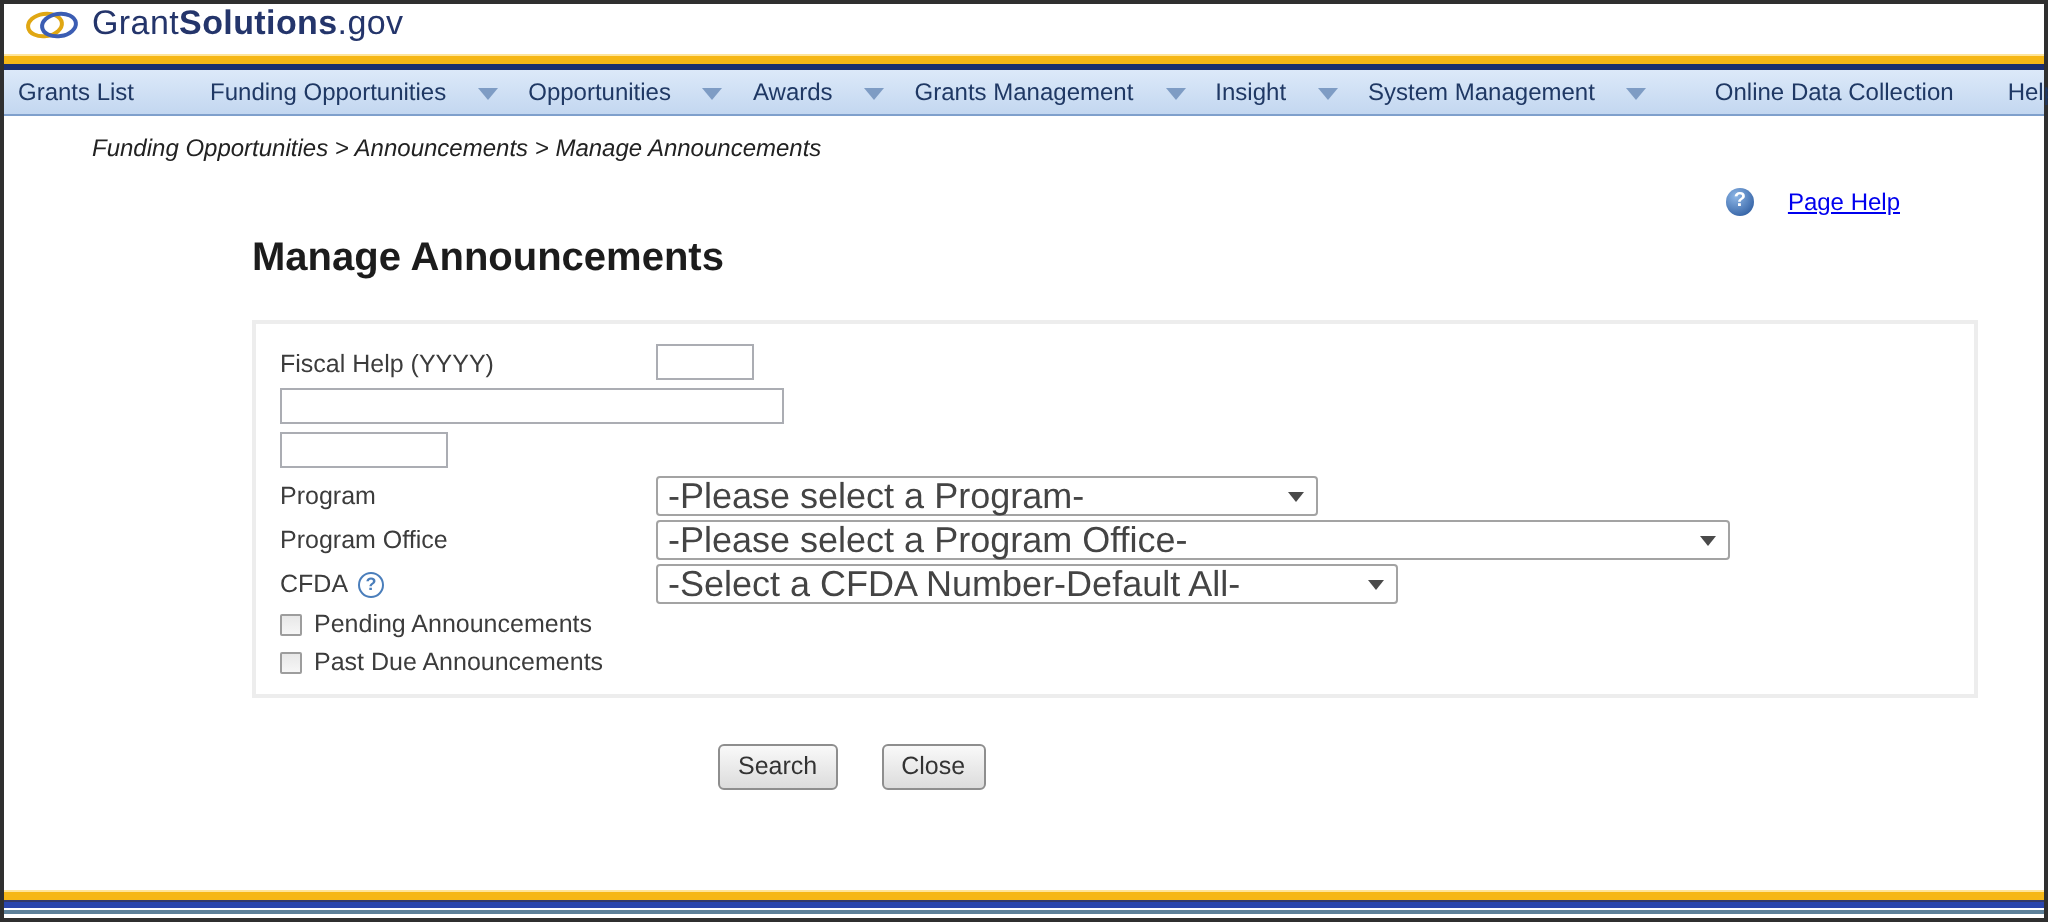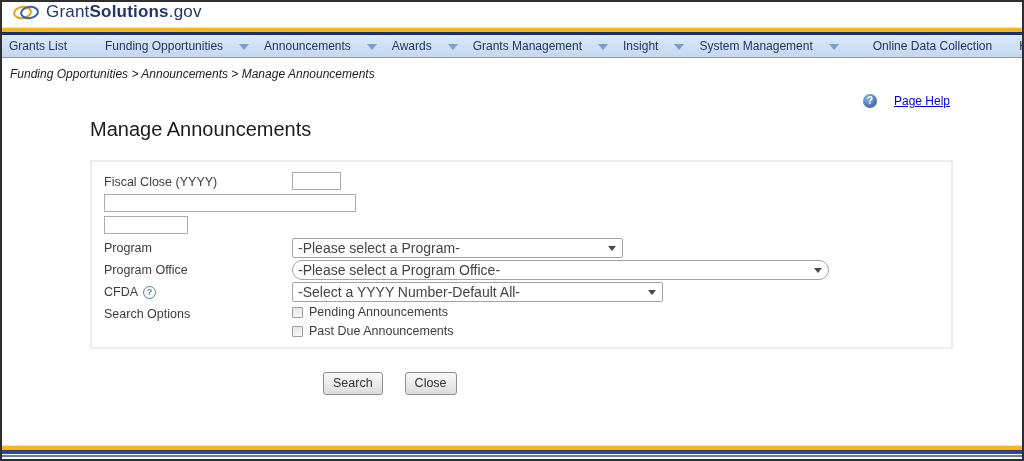--- a/index.html
+++ b/index.html
@@ -23,52 +23,52 @@
             background:linear-gradient(#dce9f9, #c3d7f0);
             border-bottom:1px solid #7fa0cc; font-size:12px; color:#1f3864; }
   .nav-item { display:flex; align-items:center; gap:16px; margin-right:15px; cursor:default; white-space:nowrap;justify-content:center; }
   .nav-item:first-child { margin-left:7px; margin-right:38px; }
   .nav-item.sp-odc { margin-left:19px; }
   .nav-item.sp-help { margin-left:12px; }
   .nav-arrow { width:0; height:0; border-left:5px solid transparent; border-right:5px solid transparent;
                border-top:6px solid #7e9cc4; margin-top:1px; }
 
   
-  .content { flex:1 1 auto; position:relative; }
+  .content { flex:1 1 auto; position:relative;margin-left:36px; }
   .breadcrumb { font-size:12px; font-style:italic; color:#222; padding:9px 0 0 8px; }
   .pagehelp-row { display:flex; justify-content:flex-end; padding-right:72px; margin-top:13px; }
   .pagehelp { display:flex; align-items:flex-start; gap:1px; font-size:12px; text-decoration:none; }
   .pagehelp-icon { width:14px; height:14px; border-radius:50%;
                    background:radial-gradient(circle at 35% 30%, #8db6e6, #1f4f96);
                    color:#fff; font-size:10px; font-weight:bold; line-height:14px; text-align:center;
                    display:inline-block; }
   .pagehelp-text { color:#0000ee; text-decoration:underline;padding-left:16px; }
 
-  .page-title { margin:10px 0 0 88px; font-size:20px; font-weight:normal; color:#1c1c1c; }
+  .page-title { margin:10px 0 0 88px; font-size:20px; font-weight:bold; color:#1c1c1c; }
 
   .form-box { margin:19px 0 0 88px; width:863px; border:2px solid #ededed; background:#fff;
               padding:10px 0 8px 12px; }
   .frow { display:flex; align-items:flex-start; min-height:22px; }
   .flabel { width:188px; flex:0 0 auto; font-size:12.5px; color:#3c3c3c; padding-top:3px;
             display:flex; align-items:center; gap:5px; }
   .fctrl { display:flex; flex-direction:column; gap:3px; }
 
   input[type="text"] { height:18px; border:1px solid #abadb3; font-size:12px; padding:0 3px;
                        font-family:"Liberation Sans", sans-serif; }
   .w-fiscal { width:49px; }
   .w-title  { width:252px; }
   .w-fr     { width:84px; }
 
   .fake-select { height:20px; border:1px solid #a3a3a3; border-radius:2px; background:#fff;
                  display:flex; align-items:center; justify-content:space-between;
-                 font-size:14px; color:#444; padding:0 6px 0 5px; cursor:default; }
+                 font-size:18px; color:#444; padding:0 6px 0 5px; cursor:default; }
   .sel-arrow { width:0; height:0; border-left:4px solid transparent; border-right:4px solid transparent;
                border-top:5px solid #4a4a4a; }
   .w-program { width:331px; }
-  .w-office  { width:537px;border-radius:10px; }
+  .w-office  { width:537px; }
   .w-grant   { width:331px; }
   .w-cfda    { width:371px; }
 
   .help-q { width:13px; height:13px; border-radius:50%; border:1.5px solid #4a7ebb; color:#4a7ebb;
             font-size:9px; font-weight:bold; line-height:10px; text-align:center; display:inline-block;
             background:#fff; }
 
   .chk-line { display:flex; align-items:center; gap:6px; font-size:12.5px; color:#3c3c3c; height:16px; }
   .chk { appearance:none; -webkit-appearance:none; width:11px; height:11px; margin:0;
          border:1px solid #9d9d9d; background:linear-gradient(#e8e8e8, #f6f6f6);
@@ -107,21 +107,21 @@
 
   <div class="navbar">
     <div class="nav-item">
       <span>Grants List</span>
     </div>
     <div class="nav-item">
       <span>Funding Opportunities</span>
       <span class="nav-arrow"></span>
     </div>
     <div class="nav-item">
-      <span>Announcements</span>
+      <span>Opportunities</span>
       <span class="nav-arrow"></span>
     </div>
     <div class="nav-item">
       <span>Awards</span>
       <span class="nav-arrow"></span>
     </div>
     <div class="nav-item">
       <span>Grants Management</span>
       <span class="nav-arrow"></span>
     </div>
@@ -150,21 +150,21 @@
         <span class="pagehelp-icon">?</span>
         <span class="pagehelp-text">Page Help</span>
       </a>
     </div>
 
     <div class="page-title">Manage Announcements</div>
 
     <div class="form-box">
 
       <div class="frow">
-        <div class="flabel">Fiscal Close (YYYY)</div>
+        <div class="flabel">Fiscal Help (YYYY)</div>
         <div class="fctrl">
           <input type="text" class="w-fiscal" value="" style="">
         </div>
       </div>
 
       <div class="frow">
         <div class="fctrl">
           <input type="text" class="w-title" value="" style="">
         </div>
       </div>
@@ -196,28 +196,27 @@
       </div>
 
 
       <div class="frow">
         <div class="flabel">
           <span>CFDA</span>
           <span class="help-q">?</span>
         </div>
         <div class="fctrl">
           <div class="fake-select w-cfda">
-            <span>-Select a YYYY Number-Default All-</span>
+            <span>-Select a CFDA Number-Default All-</span>
             <span class="sel-arrow"></span>
           </div>
         </div>
       </div>
 
       <div class="frow">
-        <div class="flabel">Search Options</div>
         <div class="fctrl">
           <div class="chk-line">
             <input type="checkbox" class="chk" style="">
             <span>Pending Announcements</span>
           </div>
           <div class="chk-line">
             <input type="checkbox" class="chk" style="">
             <span>Past Due Announcements</span>
           </div>
         </div>

